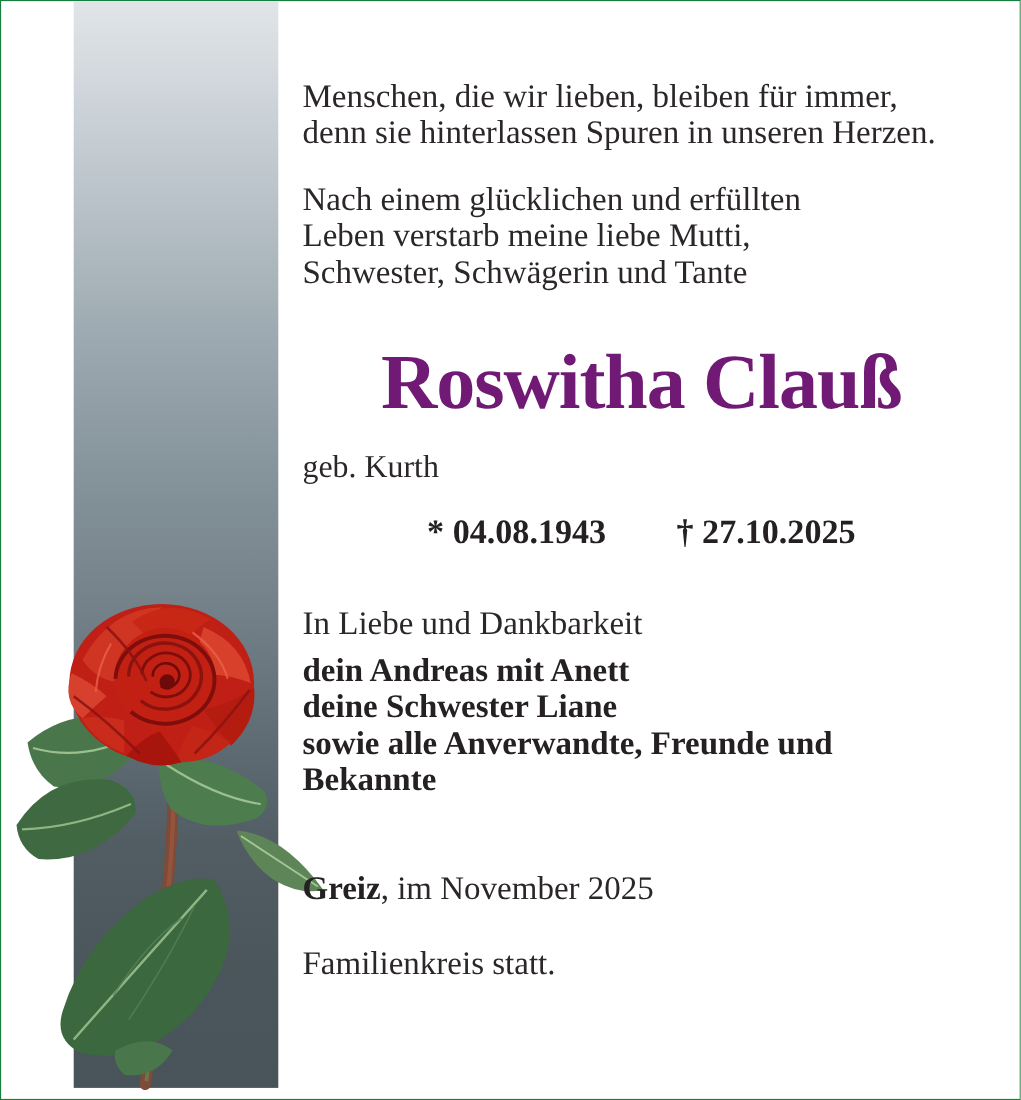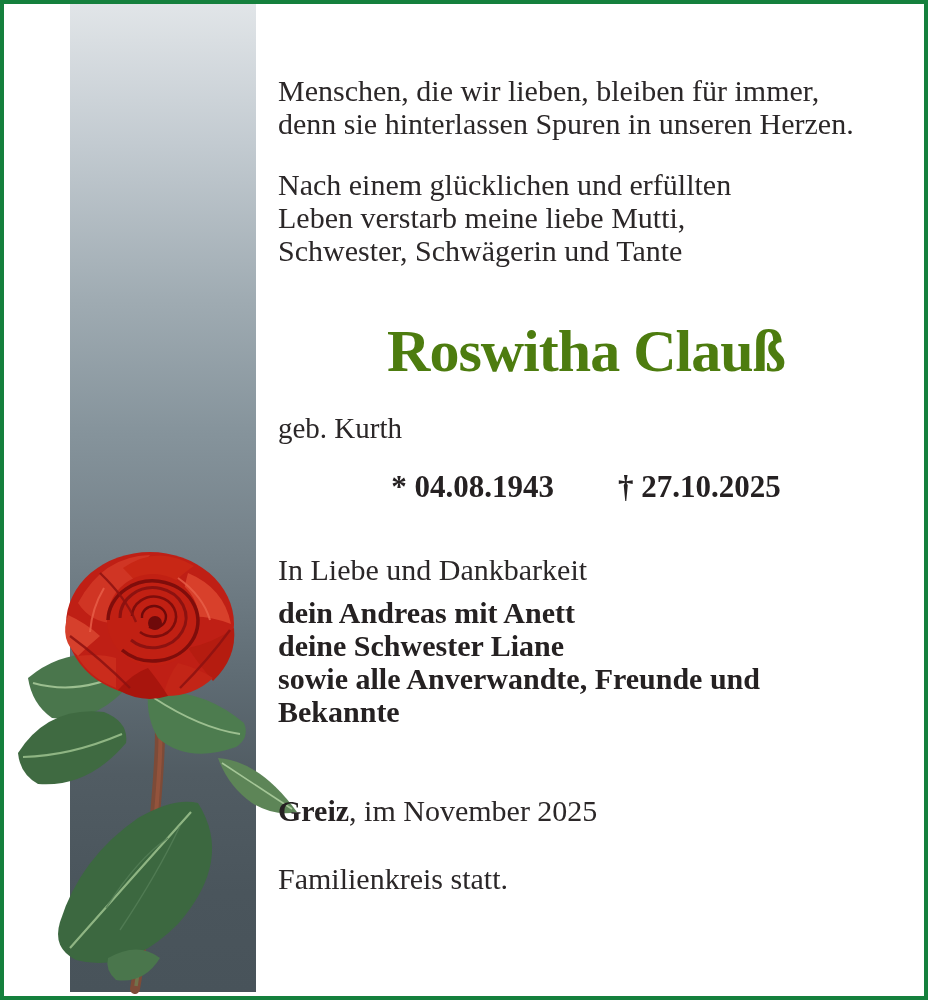--- a/index.html
+++ b/index.html
@@ -1,20 +1,20 @@
 <!DOCTYPE html>
 <html><head>
 <meta charset="utf-8">
 <style>
   html,body{margin:0;padding:0;background:#fff;}
   .page{
     position:relative;
     width:928px;height:1000px;
     box-sizing:border-box;
-    border:4px solid #15803d;
+    border:1px solid #15803d;
     background:#ffffff;
     font-family:"Liberation Serif", serif;
     color:#2b2728;
     overflow:hidden;
   }
   .band{
     position:absolute;left:66px;top:0;width:186px;height:988px;
     background:linear-gradient(to bottom,
       #e1e5e8 0%,
       #c3cbd1 14%,
@@ -25,22 +25,22 @@
       #515c63 78%,
       #4a555c 90%,
       #48535a 100%);
   }
   .rose-wrap{position:absolute;left:4px;top:524px;width:292px;height:466px;}
   .txt{position:absolute;left:274px;font-size:30px;line-height:33px;}
   .epigraph{top:70px;}
   .intro{top:164px;}
   .name{
     top:305px;left:274px;width:616px;text-align:center;
-    font-size:60px;line-height:84px;font-weight:bold;
-    color:#4d7c0f;letter-spacing:-1px;
+    font-size:71px;line-height:84px;font-weight:bold;
+    color:#701a75;letter-spacing:-1px;
   }
   .maiden{top:408px;left:274px;width:616px;text-align:left;font-size:29px;}
   .dates{
     top:466px;left:274px;width:616px;
     display:flex;justify-content:center;gap:64px;
     font-weight:bold;font-size:31px;line-height:34px;color:#252122;
   }
   .farewell{top:549px;}
   .mourners{top:592px;font-weight:bold;color:#252122;}
   .placeline{top:790px;}

